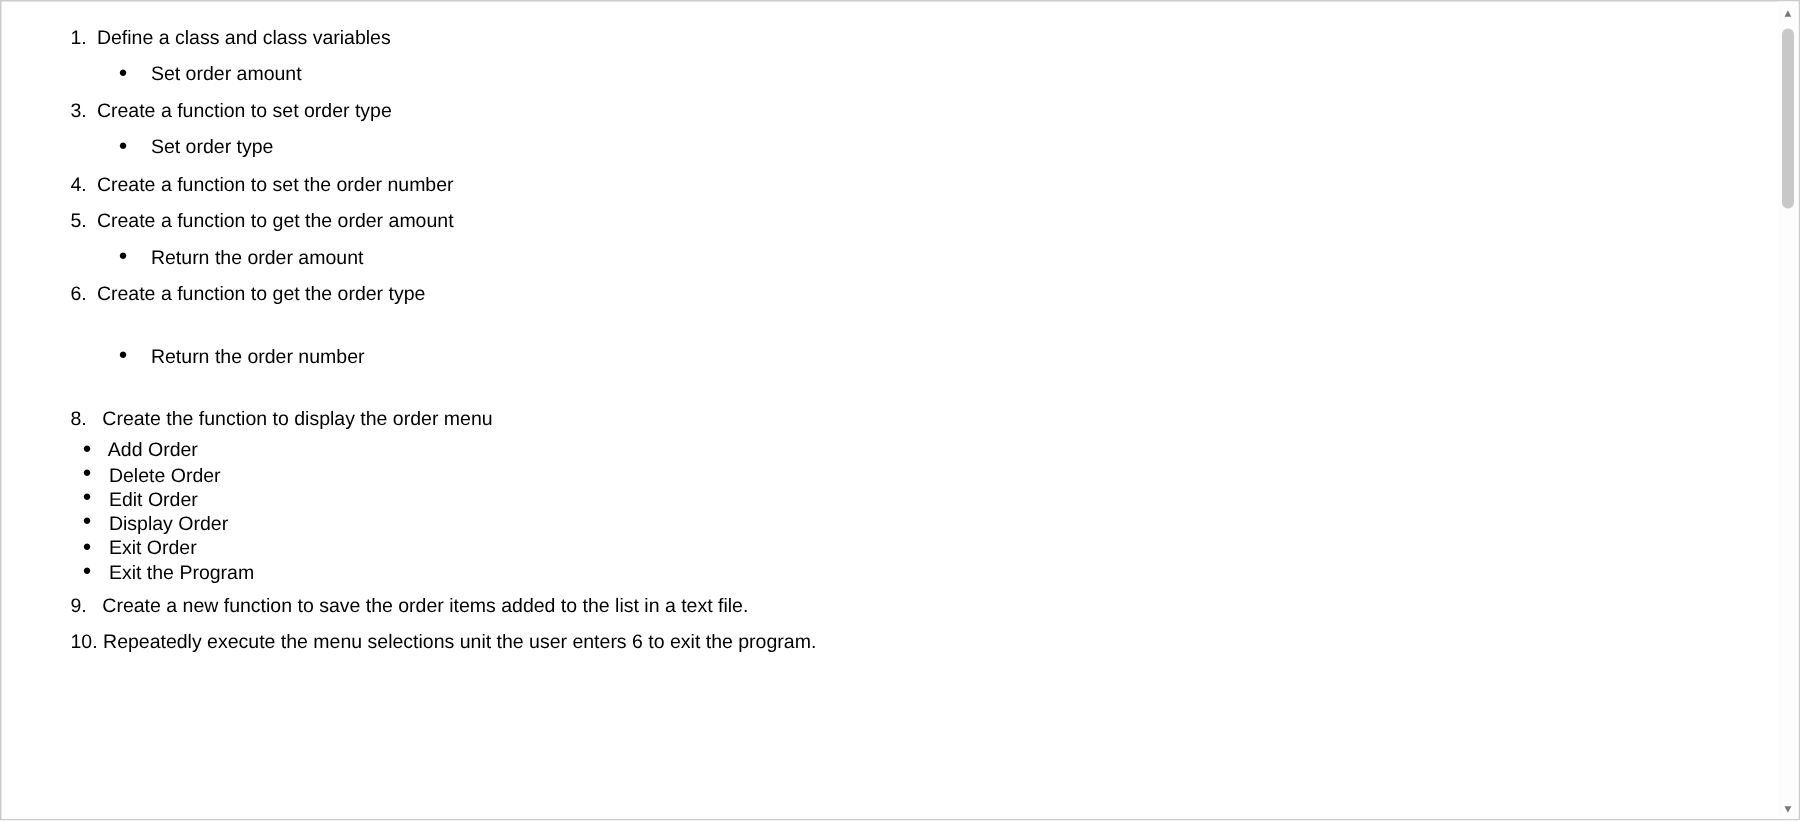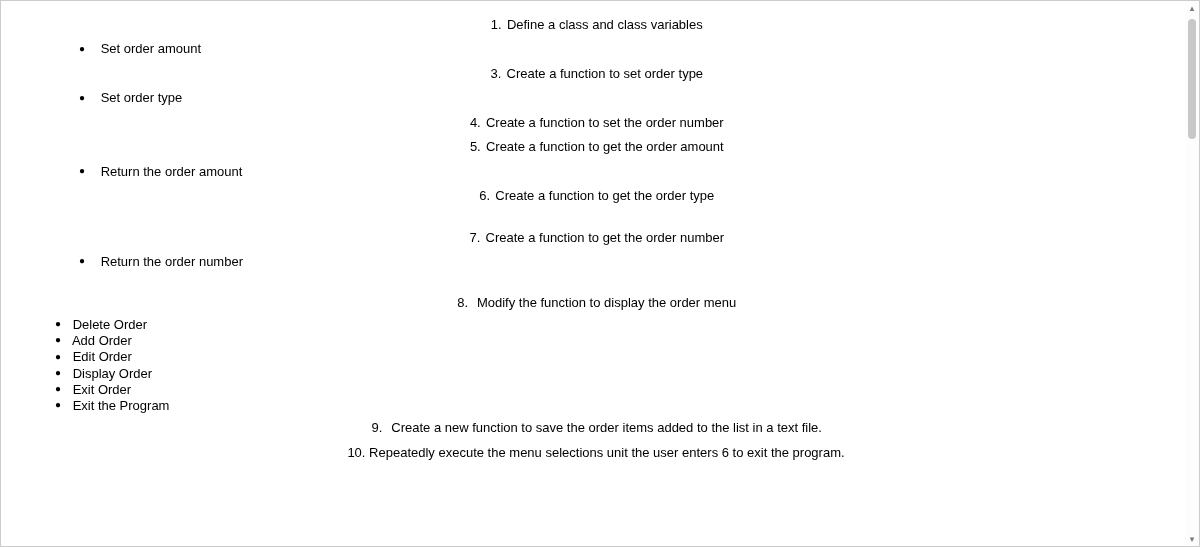--- a/index.html
+++ b/index.html
@@ -26,21 +26,20 @@
     left: 0;
     top: 0;
     right: 14px;
     bottom: 0;
     padding: 10px 40px 10px 46px;
     overflow: hidden;
     line-height: 1.65;
   }
   .ol-item {
     margin: 3px 0;
-    text-align: center;
   }
   .ol-item .num {
     display: inline-block;
     min-width: 14px;
   }
   .sub-bullet {
     margin: 3px 0 3px 32px;
   }
   .sub-bullet .dot {
     display: inline-block;
@@ -144,44 +143,40 @@
       <span>Return the order amount</span>
     </div>
 
     <div class="ol-item">
       <span class="num">6.</span>
       <span>Create a function to get the order type</span>
     </div>
 
     <div class="spacer"></div>
 
-    <div class="ol-item">
-      <span class="num">7.</span>
-      <span>Create a function to get the order number</span>
-    </div>
     <div class="sub-bullet">
       <span class="dot">●</span>
       <span>Return the order number</span>
     </div>
 
     <div class="spacer"></div>
 
     <div class="ol-item">
       <span class="num">8.</span>&nbsp;
-      <span>Modify the function to display the order menu</span>
+      <span>Create the function to display the order menu</span>
     </div>
 
     <div class="menu-list">
       <div class="row">
         <span class="dot">●</span>
+        <span>Add Order</span>
+      </div>
+      <div class="row">
+        <span class="dot">●</span>
         <span>Delete Order</span>
-      </div>
-      <div class="row">
-        <span class="dot">●</span>
-        <span>Add Order</span>
       </div>
       <div class="row">
         <span class="dot">●</span>
         <span>Edit Order</span>
       </div>
       <div class="row">
         <span class="dot">●</span>
         <span>Display Order</span>
       </div>
       <div class="row">

